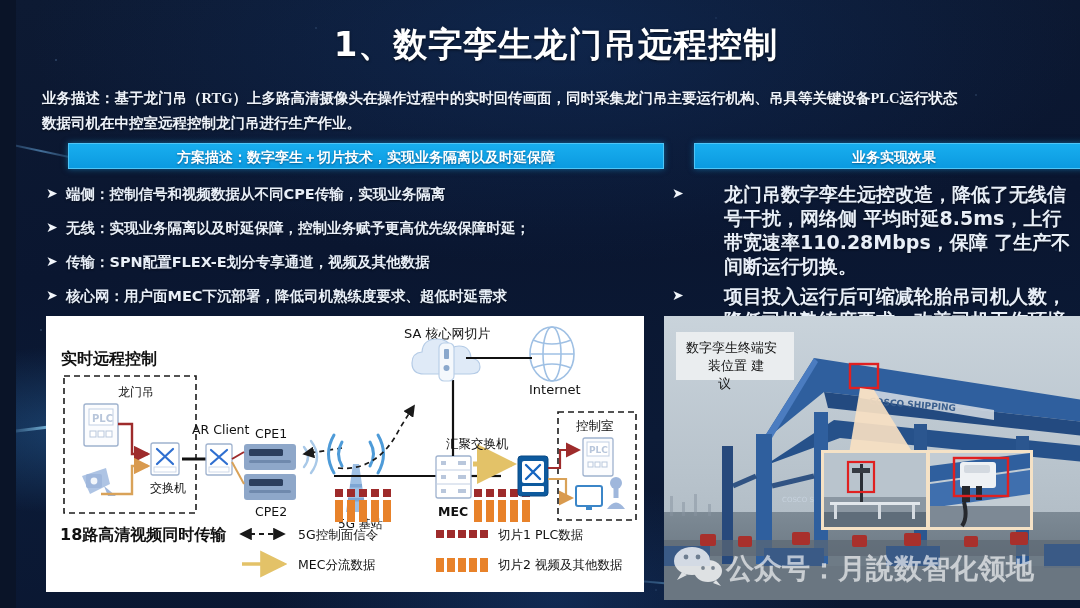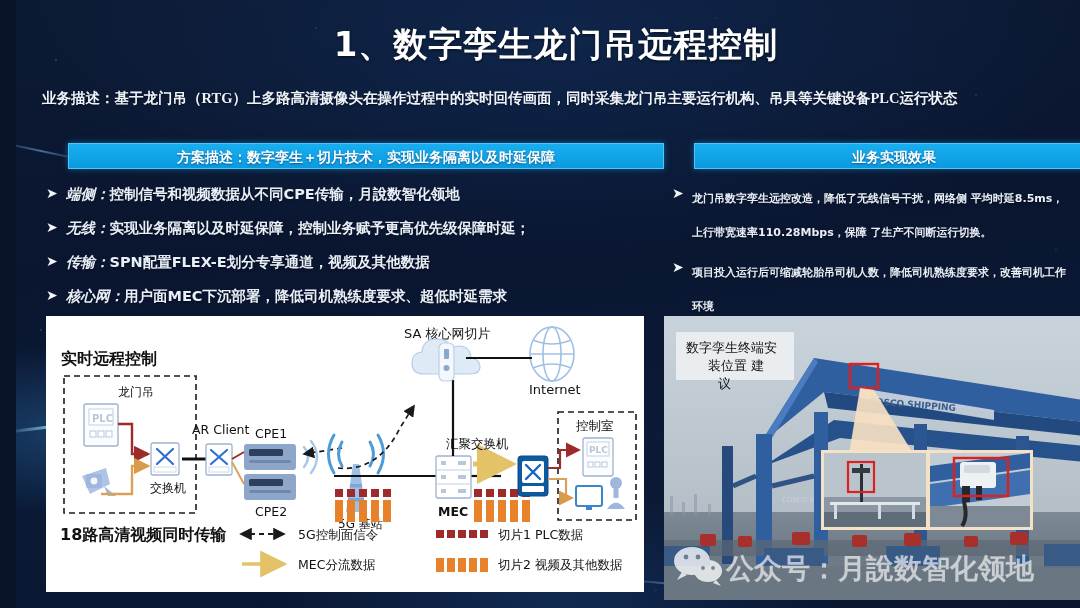--- a/index.html
+++ b/index.html
@@ -98,22 +98,22 @@
   #bullets-left  { left: 30px;  top: 182px; width: 600px; }
   #bullets-right { left: 656px; top: 182px; width: 400px; }
 
   .bullet { display: flex; align-items: flex-start; margin-bottom: 9px; }
   #bullets-right .bullet { margin-bottom: 6px; }
   .arrow {
     flex: 0 0 auto; width: 20px; color: #f2f6fb; font-size: 14px; line-height: 22px;
     text-align: left; font-weight: 700;
   }
   .btext { font-size: 14.5px; line-height: 25px; font-weight: 600; text-shadow: 0 1px 2px rgba(0,0,0,.5); }
-  #bullets-right .btext { font-size: 11px; line-height: 34px; }
-  .btext .k { font-weight: 700; font-style: italic; }
+  #bullets-right .btext { font-size: 19px; line-height: 24px; margin-left: 32px; }
+  .btext .k { font-weight: 700; }
 
   
   #diagram {
     position: absolute; left: 30px; top: 316px; width: 598px; height: 276px;
     background: #ffffff; overflow: hidden;
   }
   #diagram svg { display: block; }
 
   
   #photo {
@@ -130,29 +130,30 @@
   <div class="streak streak-a"></div>
   <div class="streak streak-b"></div>
   <div class="streak streak-c"></div>
   <div class="streak streak-d"></div>
   <div class="streak streak-e"></div>
 
   <div id="title">1、数字孪生龙门吊远程控制</div>
 
   <div id="desc">
     <span class="lead">业务描述：</span><span>基于龙门吊（RTG）上多路高清摄像头在操作过程中的实时回传画面，同时采集龙门吊主要运行机构、吊具等关键设备PLC运行状态</span><br>
+    <span>数据司机在中控室远程控制龙门吊进行生产作业。</span>
   </div>
 
   <div class="sect-bar" id="bar-left">方案描述：数字孪生＋切片技术，实现业务隔离以及时延保障</div>
   <div class="sect-bar" id="bar-right">业务实现效果</div>
 
   <div class="bullets" id="bullets-left">
     <div class="bullet">
       <span class="arrow">➤</span>
-      <span class="btext"><span class="k">端侧：</span><span>控制信号和视频数据从不同CPE传输，月說数智化领地</span></span>
+      <span class="btext"><span class="k">端侧：</span><span>控制信号和视频数据从不同CPE传输，实现业务隔离</span></span>
     </div>
     <div class="bullet">
       <span class="arrow">➤</span>
       <span class="btext"><span class="k">无线：</span><span>实现业务隔离以及时延保障，控制业务赋予更高优先级保障时延；</span></span>
     </div>
     <div class="bullet">
       <span class="arrow">➤</span>
       <span class="btext"><span class="k">传输：</span><span>SPN配置FLEX-E划分专享通道，视频及其他数据</span></span>
     </div>
     <div class="bullet">

